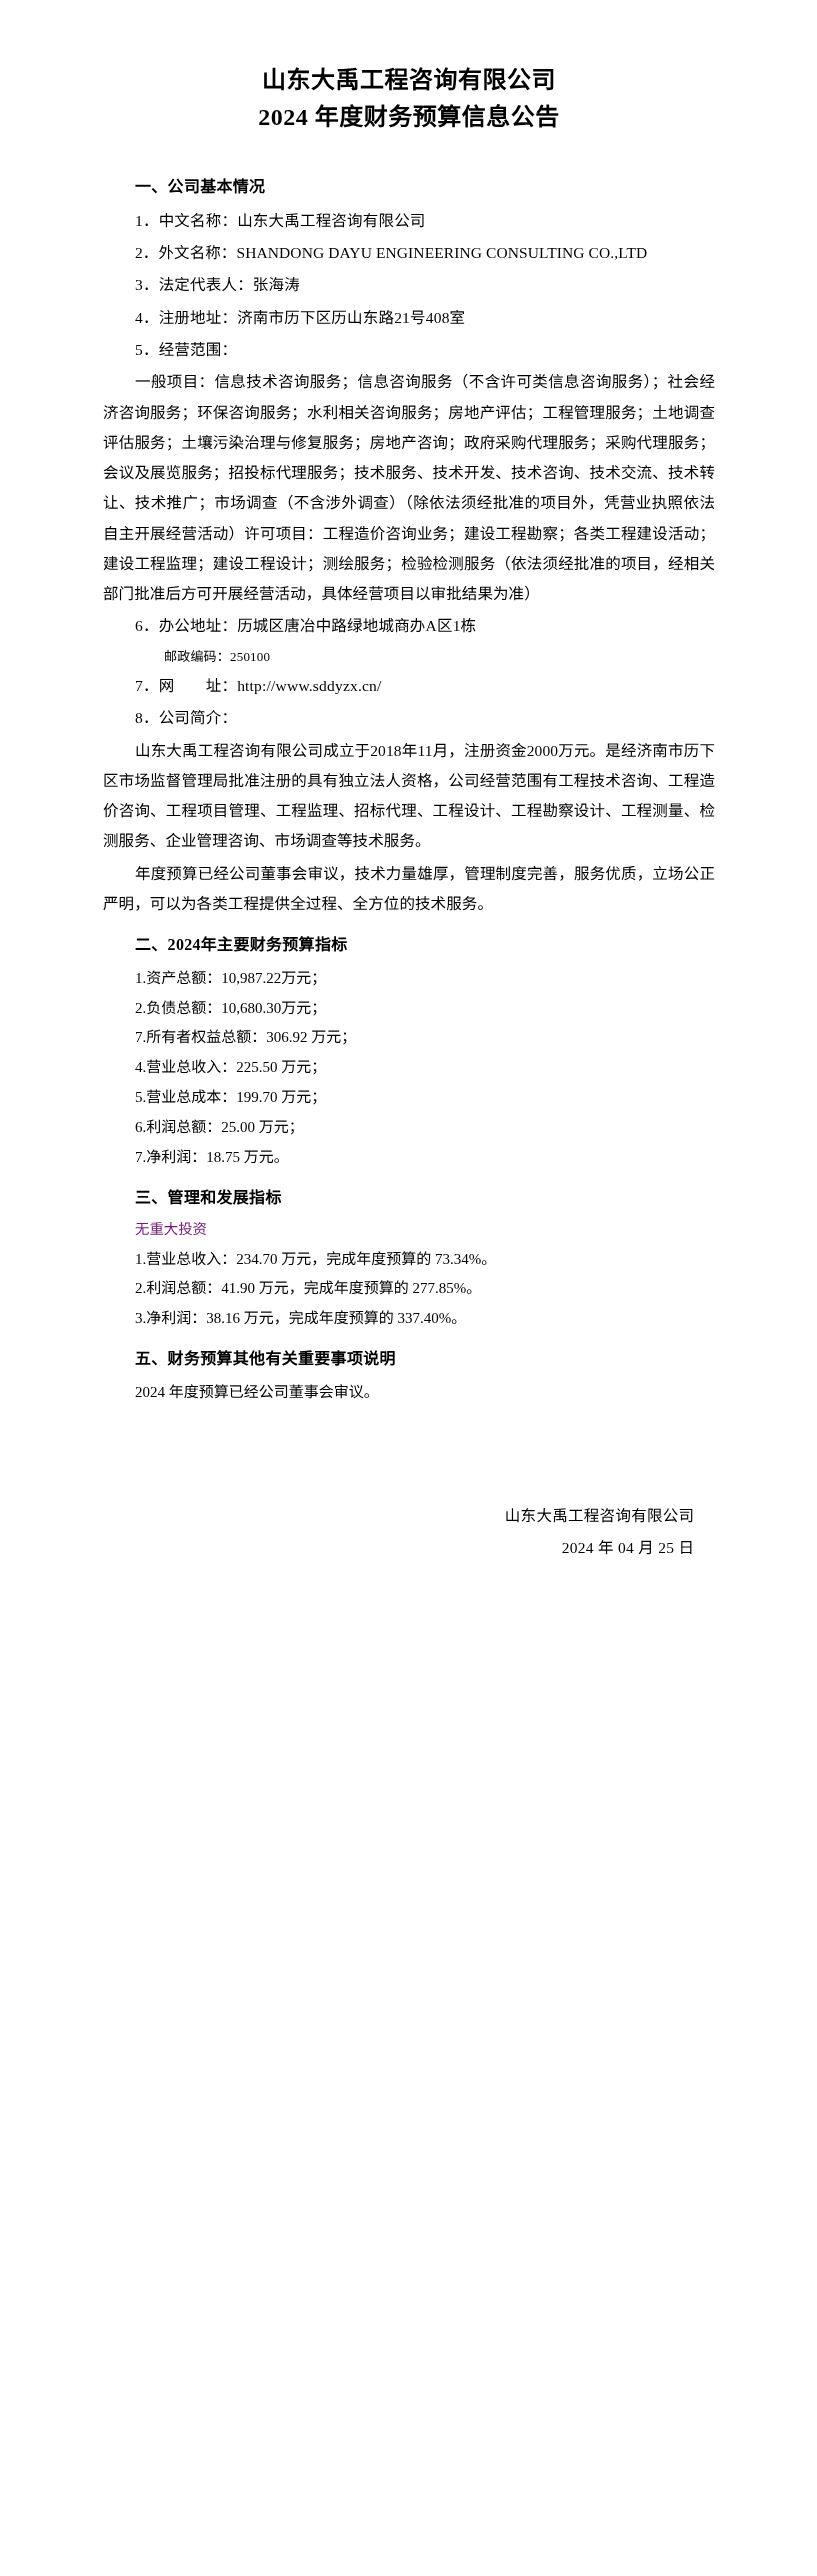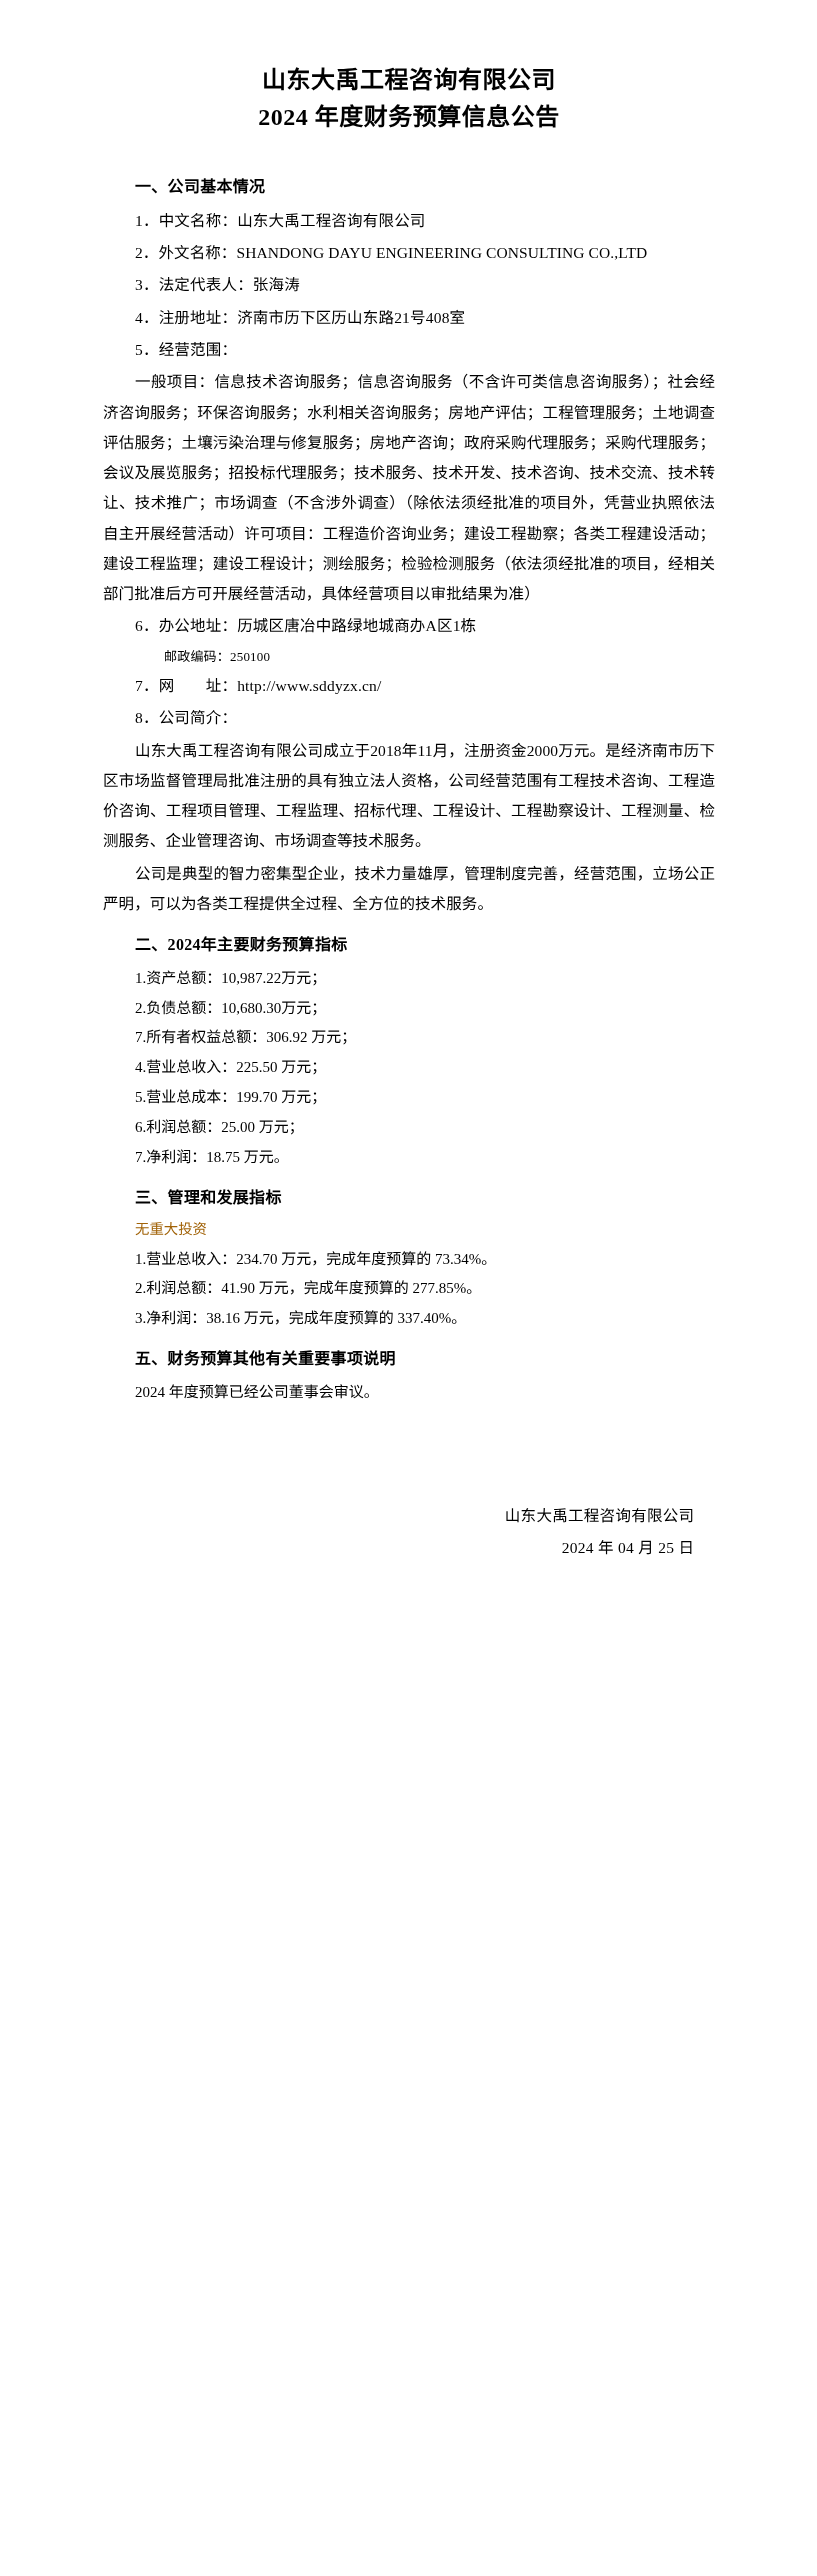--- a/index.html
+++ b/index.html
@@ -75,21 +75,21 @@
     font-size: 15px;
     line-height: 1.92;
     margin: 1px 0;
     text-indent: 32px;
   }
   .note-line {
     font-size: 14.4px;
     line-height: 1.9;
     margin: 1px 0;
     text-indent: 32px;
-    color: #a16207;
+    color: #701a75;
   }
   .plain-line {
     font-size: 15px;
     line-height: 1.92;
     margin: 1px 0;
     text-indent: 32px;
   }
   .signature {
     margin-top: 93px;
     text-align: right;
@@ -130,21 +130,21 @@
     <div class="item-line">5．经营范围：</div>
     <div class="para">一般项目：信息技术咨询服务；信息咨询服务（不含许可类信息咨询服务）；社会经济咨询服务；环保咨询服务；水利相关咨询服务；房地产评估；工程管理服务；土地调查评估服务；土壤污染治理与修复服务；房地产咨询；政府采购代理服务；采购代理服务；会议及展览服务；招投标代理服务；技术服务、技术开发、技术咨询、技术交流、技术转让、技术推广；市场调查（不含涉外调查）（除依法须经批准的项目外，凭营业执照依法自主开展经营活动）许可项目：工程造价咨询业务；建设工程勘察；各类工程建设活动；建设工程监理；建设工程设计；测绘服务；检验检测服务（依法须经批准的项目，经相关部门批准后方可开展经营活动，具体经营项目以审批结果为准）</div>
 
     <div class="item-line">6．办公地址：历城区唐冶中路绿地城商办A区1栋</div>
     <div class="sub-line">邮政编码：250100</div>
 
     <div class="item-line"><span>7．网　　址：</span><span class="url-text">http://www.sddyzx.cn/</span></div>
 
     <div class="item-line">8．公司简介：</div>
     <div class="para">山东大禹工程咨询有限公司成立于2018年11月，注册资金2000万元。是经济南市历下区市场监督管理局批准注册的具有独立法人资格，公司经营范围有工程技术咨询、工程造价咨询、工程项目管理、工程监理、招标代理、工程设计、工程勘察设计、工程测量、检测服务、企业管理咨询、市场调查等技术服务。</div>
-    <div class="para">公司是典型的智力密集型企业，技术力量雄厚，管理制度完善，经营范围，立场公正严明，可以为各类工程提供全过程、全方位的技术服务。</div>
+    <div class="para">年度预算已经公司董事会审议，技术力量雄厚，管理制度完善，服务优质，立场公正严明，可以为各类工程提供全过程、全方位的技术服务。</div>
 
     <div class="section-heading">二、2024年主要财务预算指标</div>
     <div class="fin-line">1.资产总额：10,987.22万元；</div>
     <div class="fin-line">2.负债总额：10,680.30万元；</div>
     <div class="fin-line">7.所有者权益总额：306.92 万元；</div>
     <div class="fin-line">4.营业总收入：225.50 万元；</div>
     <div class="fin-line">5.营业总成本：199.70 万元；</div>
     <div class="fin-line">6.利润总额：25.00 万元；</div>
     <div class="fin-line">7.净利润：18.75 万元。</div>
 

